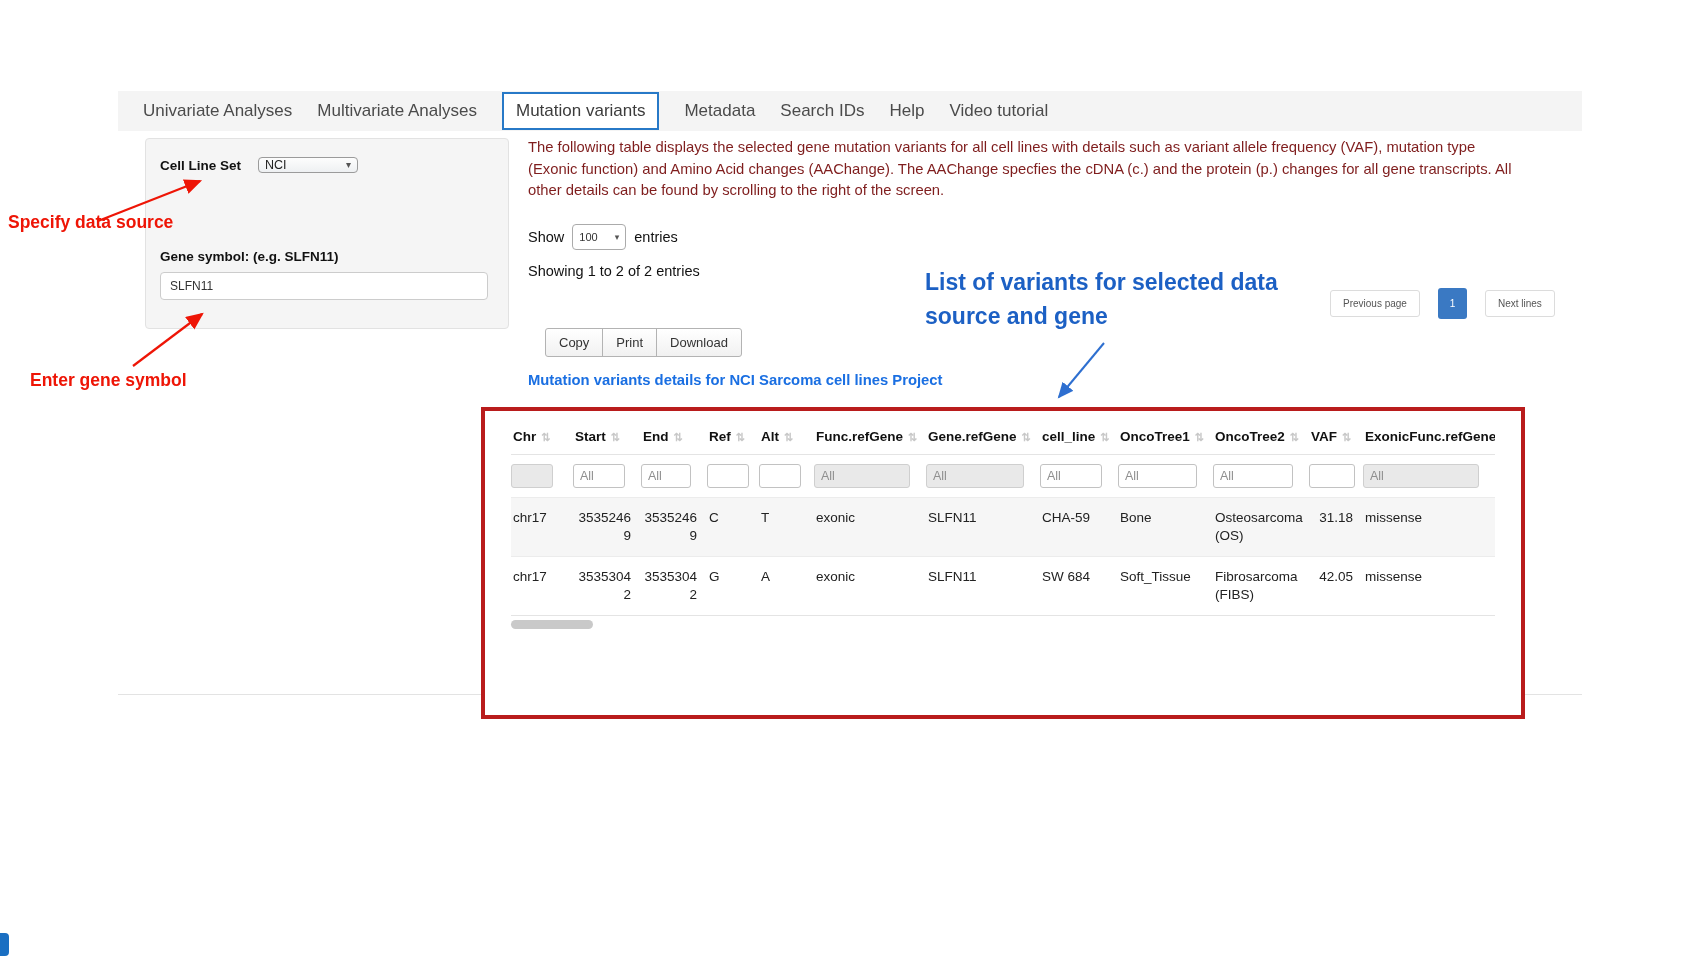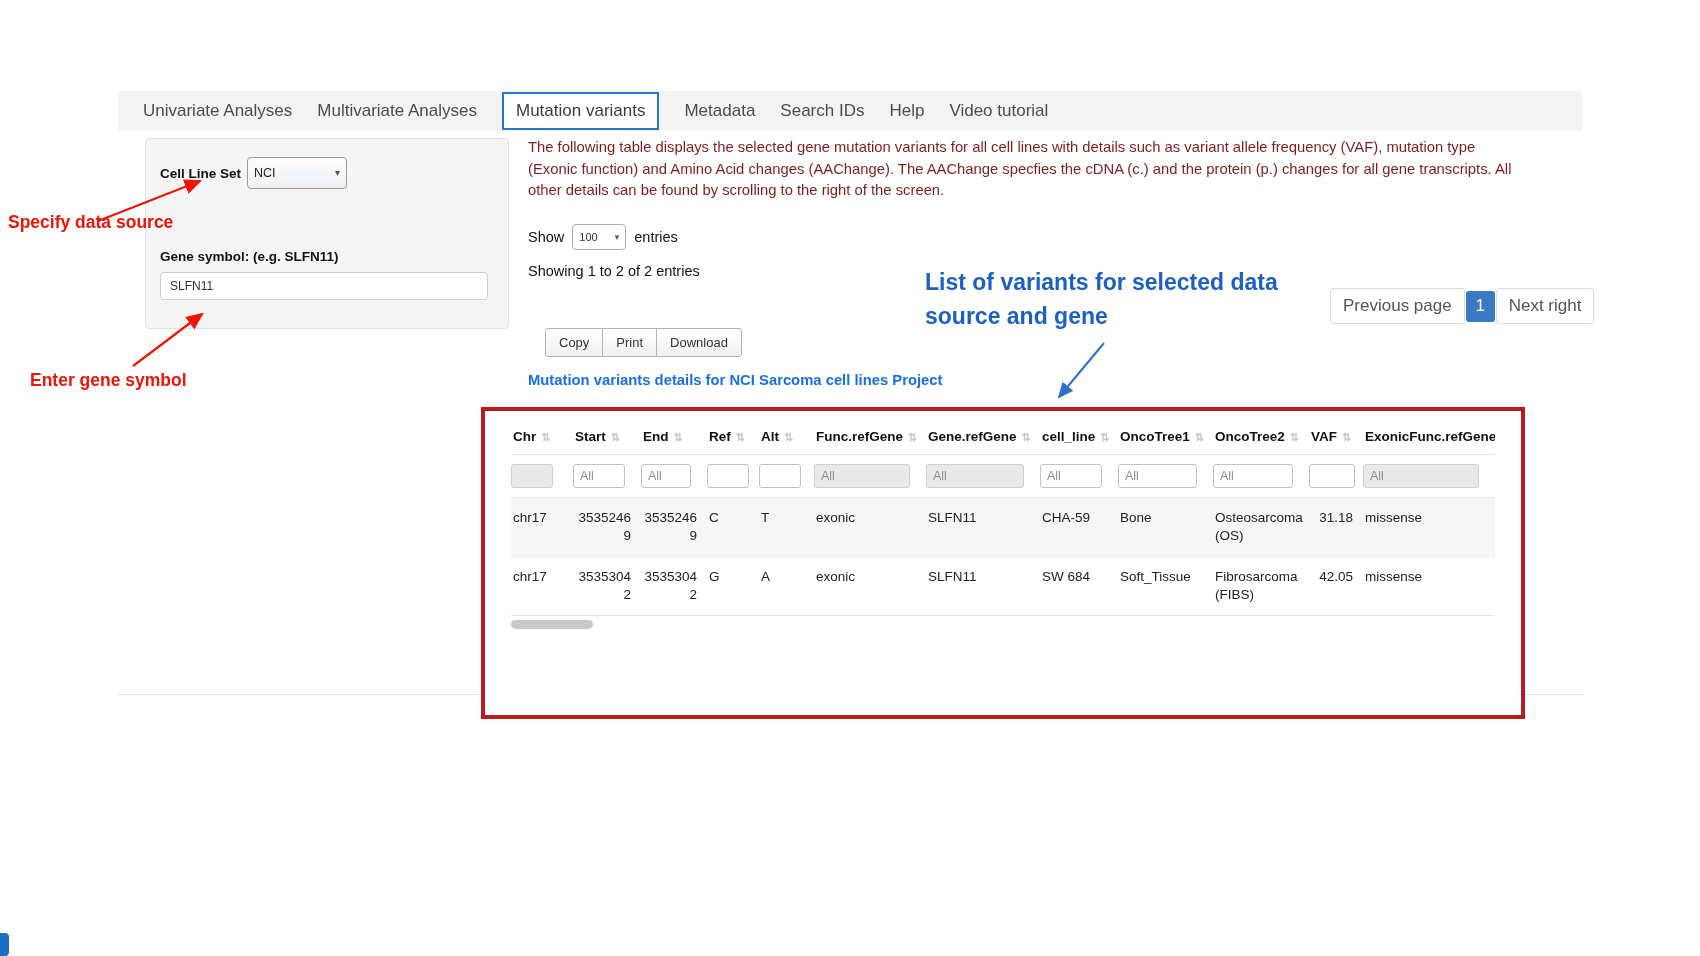--- a/index.html
+++ b/index.html
@@ -12,23 +12,23 @@
   .nav-tabs { display:flex; align-items:center; gap:25px; padding-left:25px; height:100%; }
   .nav-tab { font-size:17px; color:#4b4b4b; white-space:nowrap; padding:7px 0; cursor:pointer; }
   .nav-tab.active { background:#fff; border:2px solid #2779c7; padding:7px 12px; color:#3c3c3c; }
 
   
   .side-panel { position:absolute; left:145px; top:138px; width:364px; height:191px;
     background:#f5f5f5; border:1px solid #e2e2e2; border-radius:4px; }
   .cls-row { position:absolute; left:14px; top:18px; display:flex; align-items:center; gap:6px;
     font-size:13.5px; font-weight:bold; color:#111; }
   .select-box { display:inline-flex; align-items:center; justify-content:space-between;
-    width:100px; height:32px; background:linear-gradient(#fdfdfd,#eef0f2);
+    width:100px; height:16px; background:linear-gradient(#fdfdfd,#eef0f2);
     border:1px solid #9b9b9b; border-radius:4px; font-weight:normal; font-size:12.5px;
-    padding:0 6px; color:#222; cursor:pointer; }
+    padding:0 6px; color:#222; cursor:pointer;margin-left:11px; }
   .select-box .chev { font-size:10px; color:#555; line-height:1; }
   .gene-label { position:absolute; left:14px; top:110px; font-size:13.5px; font-weight:bold; color:#111; }
   .gene-input { position:absolute; left:14px; top:133px; width:328px; height:28px;
     border:1px solid #ccc; border-radius:4px; font-size:12px; padding:0 9px; color:#333;
     font-family:"Liberation Sans", sans-serif; background:#fff; }
 
   
   .annot-red { position:absolute; color:#ee1506; font-weight:bold; font-size:17.5px; white-space:nowrap; }
   #annot-specify { left:8px; top:212px; }
   #annot-enter { left:30px; top:370px; }
@@ -50,21 +50,21 @@
   .dt-buttons { position:absolute; left:528px; top:328px; display:inline-flex; }
   .dt-button { border:1px solid #b3b3b3; background:linear-gradient(#ffffff,#f1f1f1);
     padding:6px 13px; font-size:13px; color:#333; margin-left:-1px; cursor:pointer;
     font-family:"Liberation Sans", sans-serif; }
   .dt-button:first-child { border-radius:3px 0 0 3px; margin-left:17px; }
   .dt-button:last-child { border-radius:0 3px 3px 0; }
   .table-title { position:absolute; left:528px; top:372px; font-size:14.8px; font-weight:bold; color:#1a6fe2; }
 
   
   .pagination { position:absolute; left:1330px; top:288px; display:flex; align-items:center;
-    gap:1px; font-size:17px; }
+    gap:18px; font-size:10px; }
   .page-btn { border:1px solid #dcdcdc; background:#fff; color:#555; padding:7px 12px;
     border-radius:3px; cursor:pointer; white-space:nowrap; }
   .page-current { width:29px; height:31px; background:#3a79c3; color:#fff; display:flex;
     align-items:center; justify-content:center; border-radius:3px; cursor:pointer; }
 
   
   .table-shell { position:absolute; left:481px; top:407px; width:1044px; height:312px;
     border:4px solid #b91c1c; background:#fff; z-index:2; }
   table.variants { margin:12px 26px 0; width:984px; border-collapse:collapse; table-layout:fixed; }
   thead th { font-size:13.5px; font-weight:bold; text-align:left; padding:6px 2px 10px;
@@ -161,21 +161,21 @@
     <button class="dt-button">Copy</button>
     <button class="dt-button">Print</button>
     <button class="dt-button">Download</button>
   </div>
 
 <div class="table-title">Mutation variants details for NCI Sarcoma cell lines Project</div>
 
 <div class="pagination">
   <span class="page-btn">Previous page</span>
   <span class="page-current">1</span>
-  <span class="page-btn">Next right</span>
+  <span class="page-btn">Next lines</span>
 </div>
 
 <div class="page-divider"></div>
 
 <div class="table-shell">
   <table class="variants">
     <colgroup>
         <col style="width: 62px;">
         <col style="width: 68px;">
         <col style="width: 66px;">

